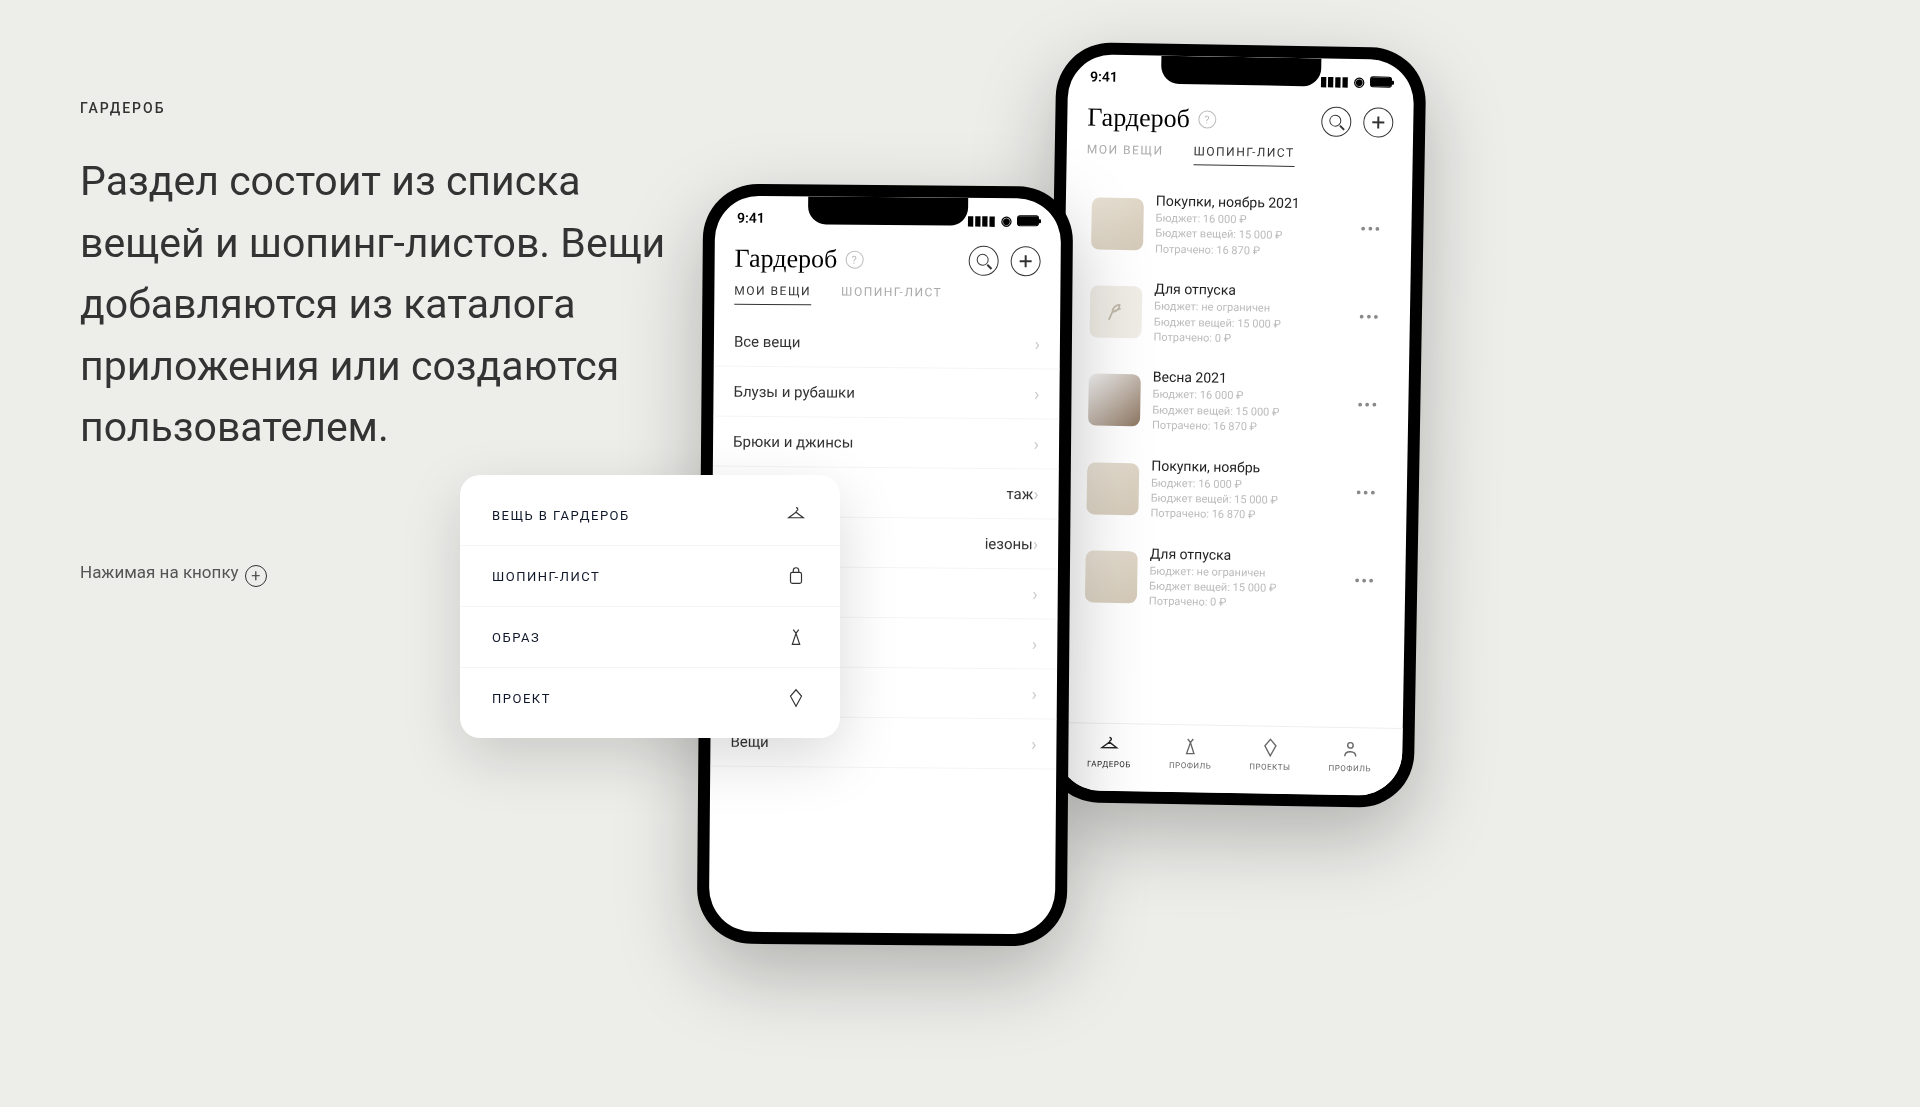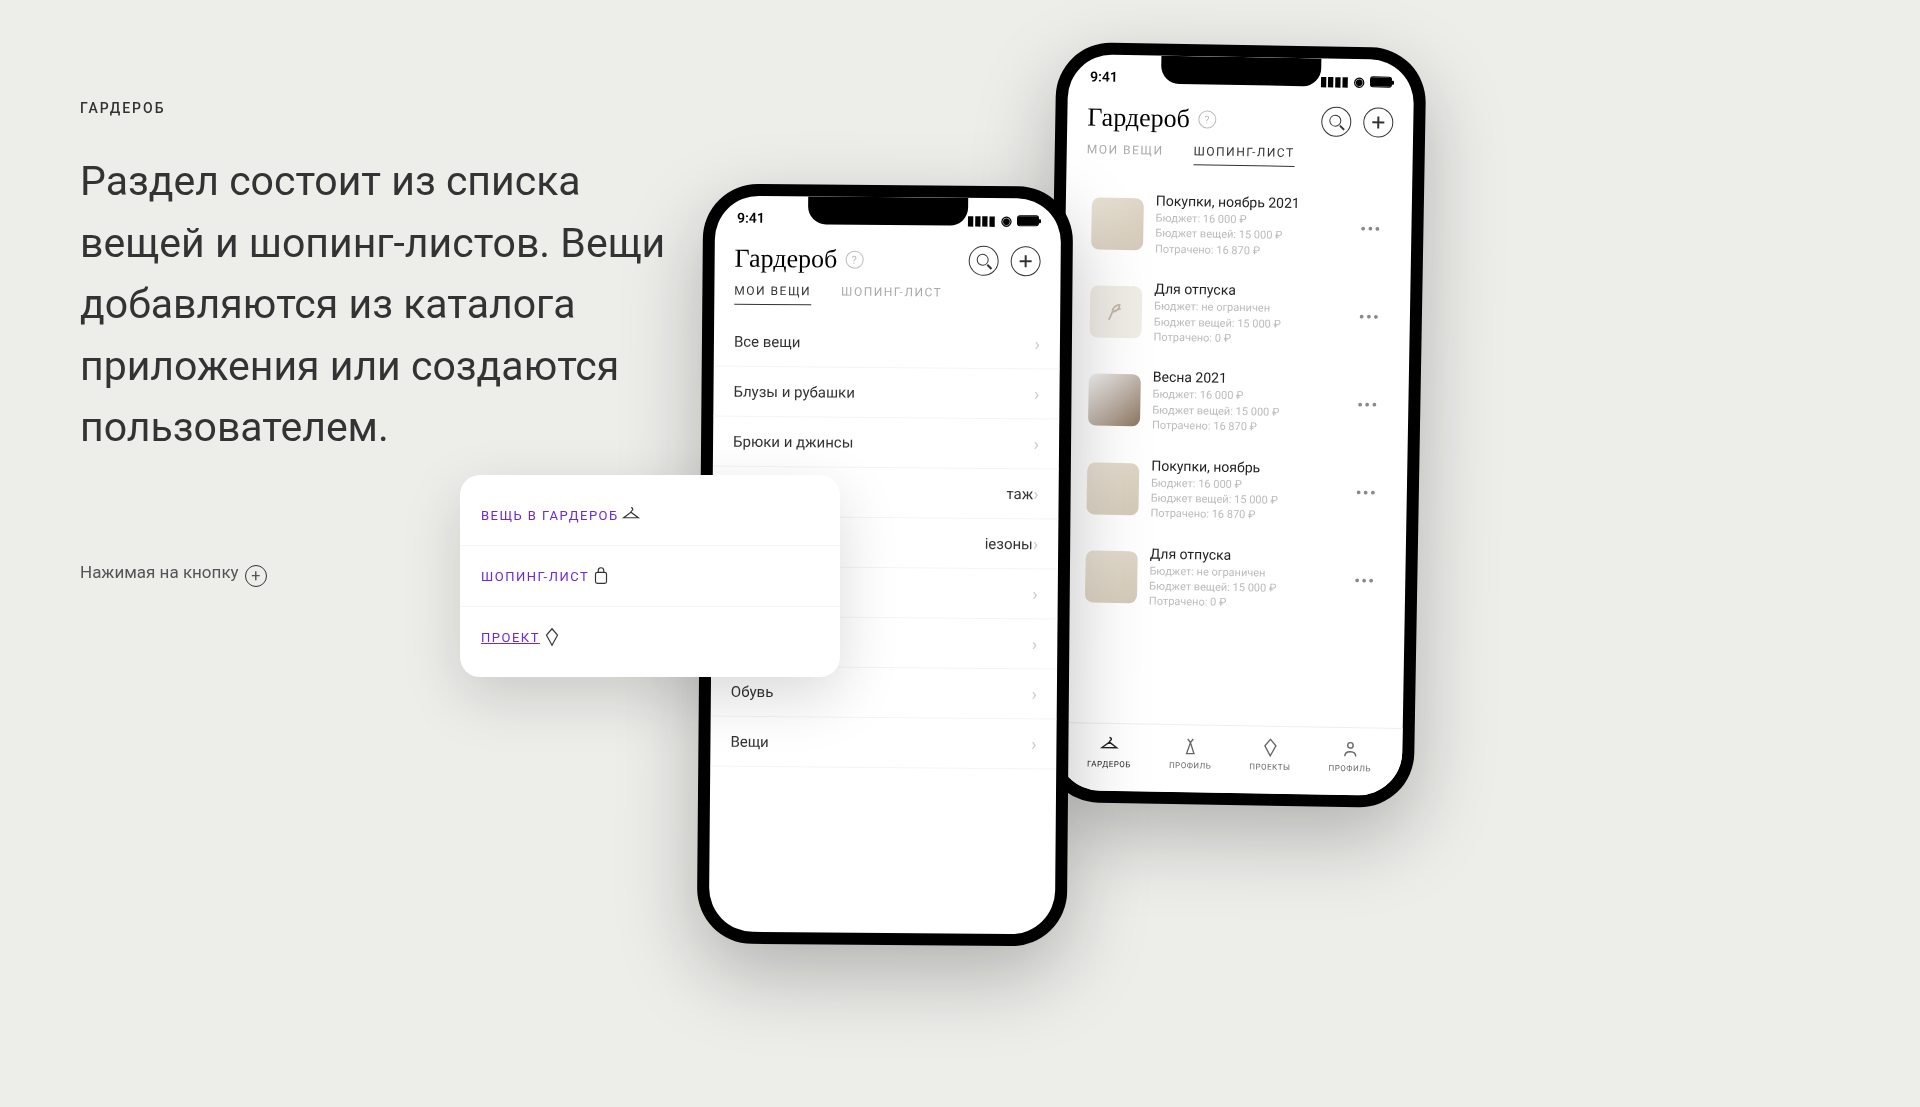--- a/index.html
+++ b/index.html
@@ -136,25 +136,25 @@
 
 
 .popup {
   position: absolute; left: 460px; top: 475px; z-index: 20;
   width: 380px; background: #fff;
   border-radius: 20px;
   box-shadow: 0 20px 60px rgba(0,0,0,0.15);
   padding: 10px 0;
 }
 .popup-row {
-  display: flex; align-items: center;
-  padding: 18px 21px; font-size: 13px; letter-spacing: 1.5px; color: #6d28d9;
+  display: flex; justify-content: space-between; align-items: center;
+  padding: 18px 32px; font-size: 13px; letter-spacing: 1.5px; color: #0f172a;
   border-bottom: 1px solid #f5f5f5;
 }
-.popup-row:last-child { border-bottom: none; text-decoration: underline; }
+.popup-row:last-child { border-bottom: none; }
 .popup-icon { width: 24px; height: 24px; display: flex; align-items: center; justify-content: center; }
 .popup-icon svg { width: 22px; height: 22px; stroke: #333; fill: none; stroke-width: 1.3; }
 </style>
 </head>
 <body>
 
 <div class="left-text">
   <div class="eyebrow">ГАРДЕРОБ</div>
   <div class="headline">Раздел состоит из списка вещей и шопинг-листов. Вещи добавляются из каталога приложения или создаются пользователем.</div>
 </div>
@@ -356,20 +356,28 @@
   <div class="popup-row">
     <span>ШОПИНГ-ЛИСТ</span>
     <span class="popup-icon">
         <svg viewBox="0 0 24 24">
           <rect x="6" y="8" width="12" height="12" rx="2"></rect>
           <path d="M9 8V6a3 3 0 016 0v2"></path>
         </svg>
       </span>
   </div>
   <div class="popup-row">
+    <span>ОБРАЗ</span>
+    <span class="popup-icon">
+        <svg viewBox="0 0 24 24">
+          <path d="M9 4l3 4 3-4M12 8l-4 12h8l-4-12z"></path>
+        </svg>
+      </span>
+  </div>
+  <div class="popup-row">
     <span>ПРОЕКТ</span>
     <span class="popup-icon">
         <svg viewBox="0 0 24 24">
           <path d="M12 3l6 7-6 11-6-11 6-7z"></path>
         </svg>
       </span>
   </div>
 </div>
 
 </body></html>

